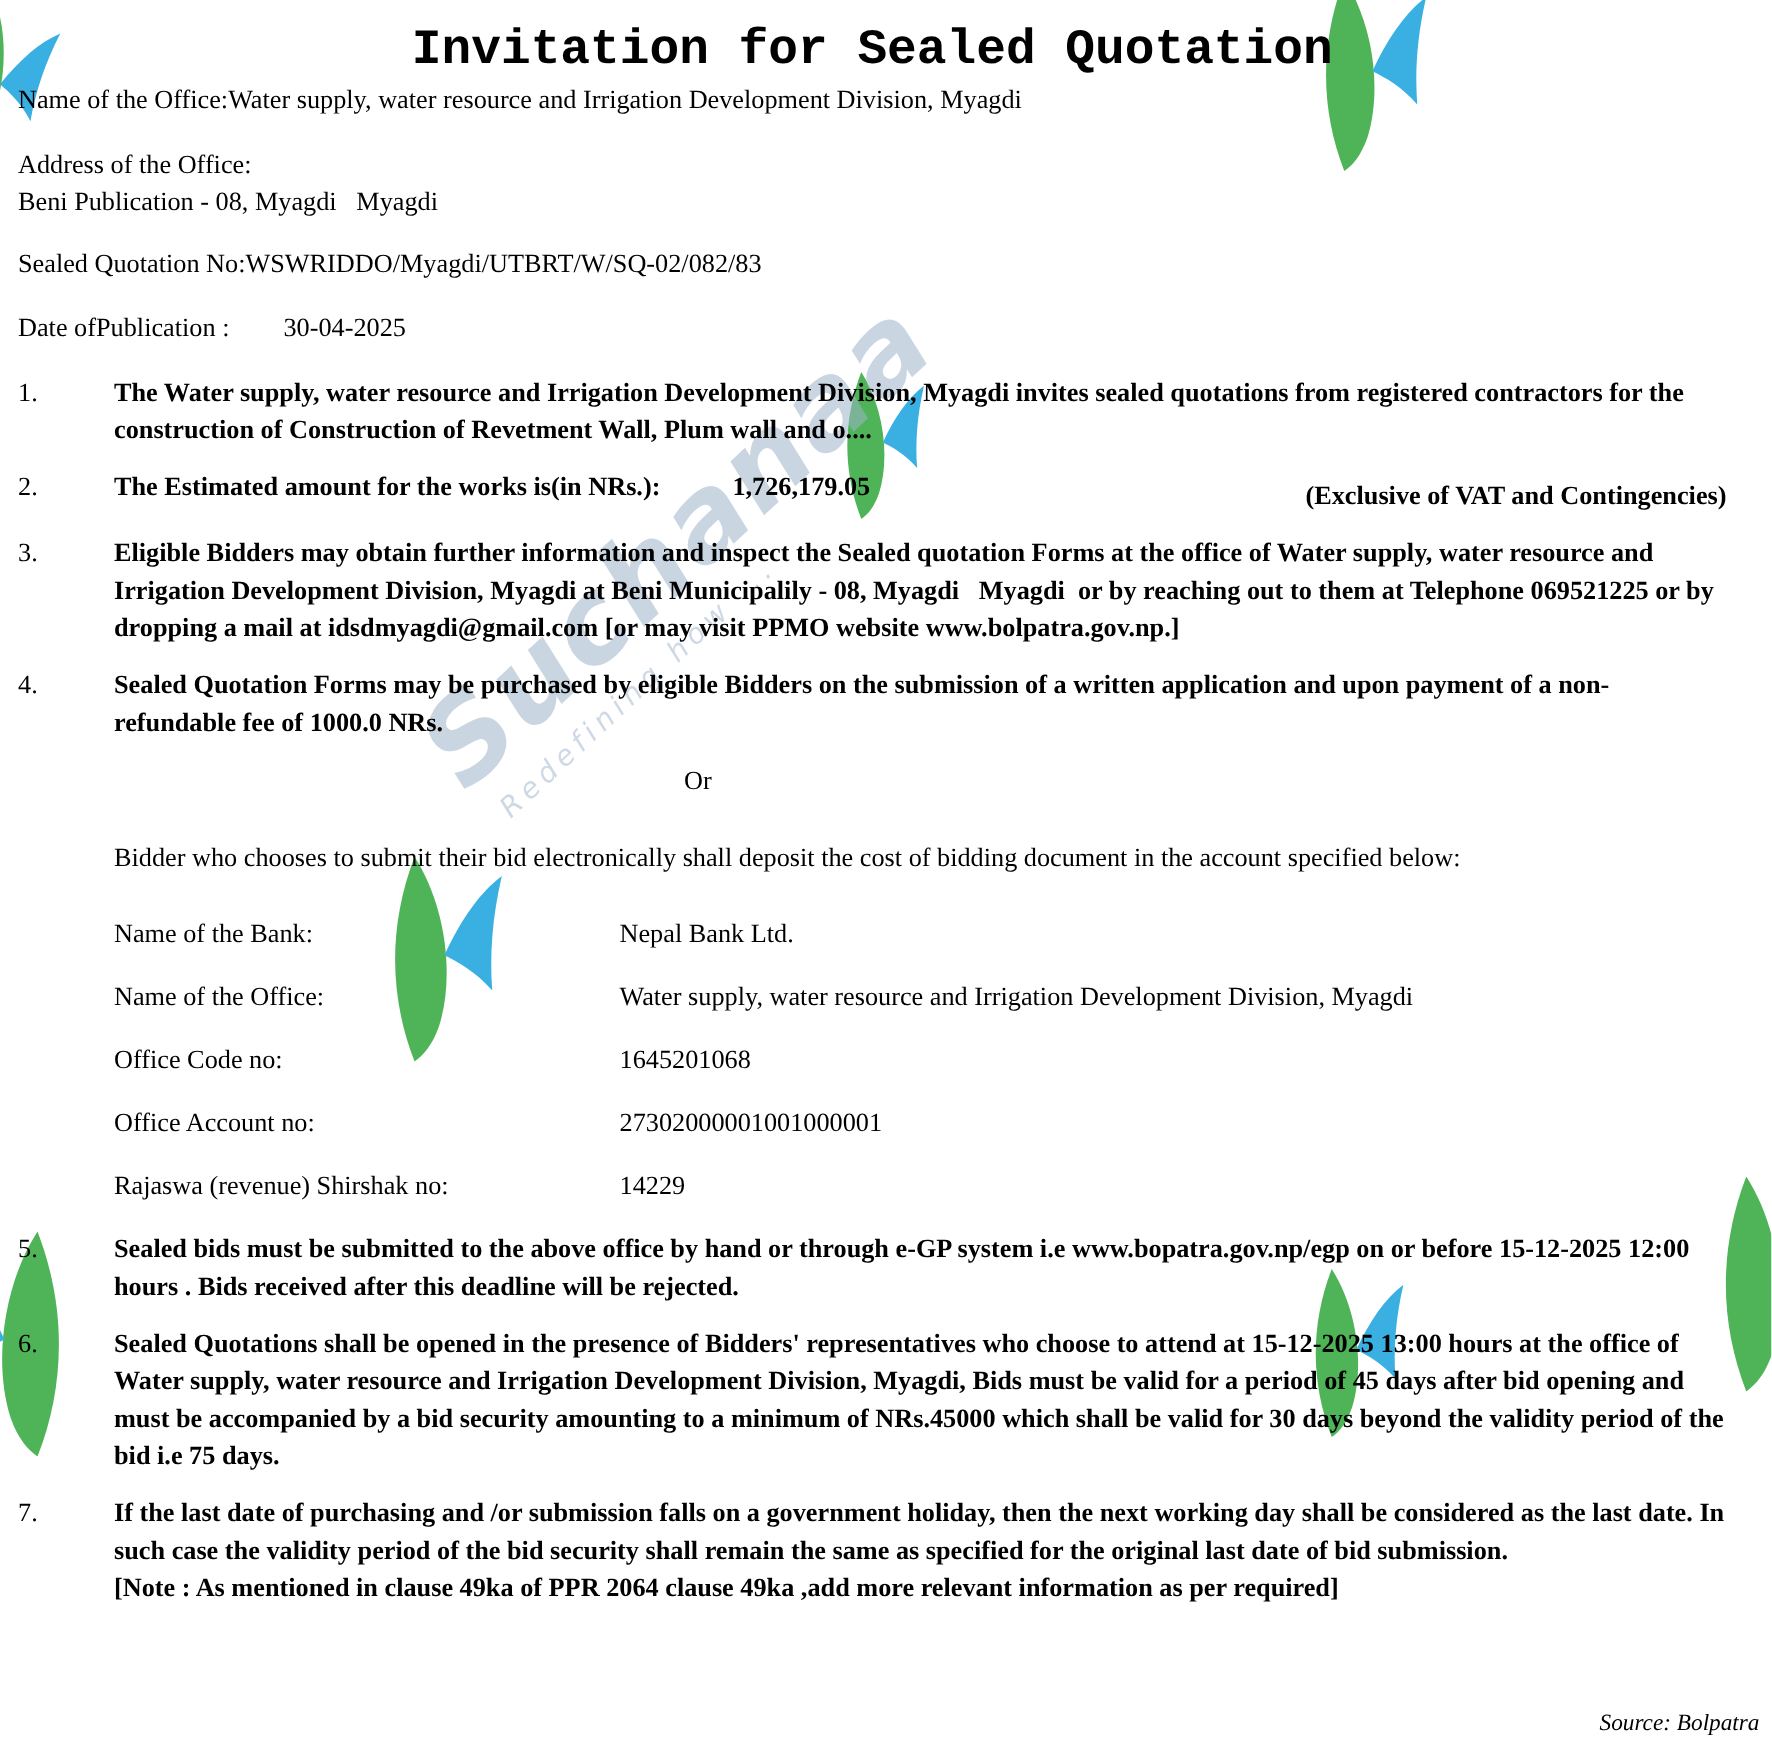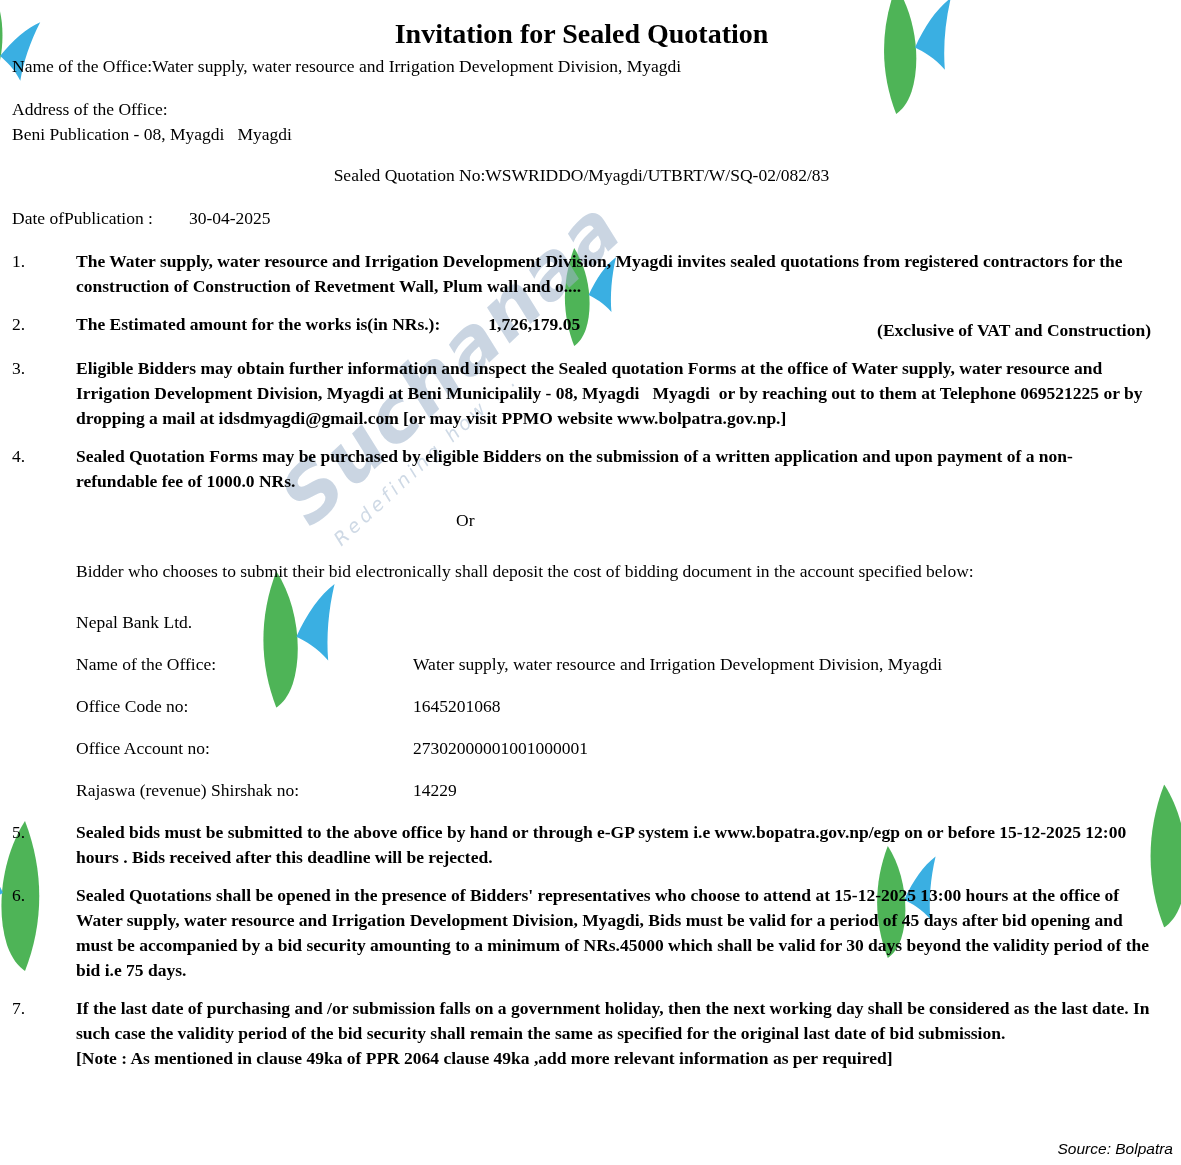--- a/index.html
+++ b/index.html
@@ -51,46 +51,47 @@
     font-size:19px;line-height:26px;
     letter-spacing:4px;
     color:var(--watermark);
     opacity:.5;
     margin-left:10px;
   }
   
   .content{position:relative;z-index:2;padding:0 30px 0 12px;}
   .content [data-bind]{white-space:pre-wrap;}
   .title{
-    font-size:28px;line-height:40px;
+    font-size:33px;line-height:40px;
     font-weight:700;text-align:center;
     margin:14px 0 0 0;
+    font-family:Liberation Mono, monospace;
   }
   .hrow{margin:0;}
   .hrow-office{}
   .hrow-addr{margin-top:18px;}
-  .hrow-quote{margin-top:16px;text-align:center;}
+  .hrow-quote{margin-top:16px;}
   .hrow-date{margin-top:18px;margin-bottom:18px;}
   .d2{}
   .d3{margin-left:36px;}
   .item{display:flex;margin-bottom:13px;}
   .num{flex:0 0 64px;}
   .txt{flex:1;min-width:0;font-weight:bold;}
   .est-row{display:flex;align-items:flex-start;}
   .amount{margin-left:48px;}
   .vatnote{margin-left:auto;padding-top:6px;}
   .or-line{margin:14px 0 26px 444px;}
   .intro-line{margin:0 0 26px 64px;}
   .bank{margin:0 0 16px 64px;}
   .brow{display:flex;margin-bottom:17px;}
   .blabel{flex:0 0 337px;}
   .bvalue{flex:1;}
   .source{
     position:absolute;right:8px;bottom:4px;z-index:2;
-    font-family:Liberation Sans, sans-serif;
+    font-family:Liberation Serif, serif;
     font-style:italic;font-size:15.5px;
   }
   .svg-defs{position:absolute;width:0;height:0;overflow:hidden;}
 </style>
 </head>
 <body>
 
 <div class="page">
 
   <svg class="svg-defs" aria-hidden="true">
@@ -148,40 +149,41 @@
     <div class="item">
       <span class="num" data-bind="items.i1.no">1.</span>
       <span class="txt" data-bind="items.i1.text">The Water supply, water resource and Irrigation Development Division, Myagdi invites sealed quotations from registered contractors for the construction of Construction of Revetment Wall, Plum wall and o....</span>
     </div>
 
     <div class="item">
       <span class="num" data-bind="items.i2.no">2.</span>
       <span class="txt est-row">
         <span data-bind="items.i2.label">The Estimated amount for the works is(in NRs.):</span>
         <span class="amount" data-bind="items.i2.amount">1,726,179.05</span>
-        <span class="vatnote" data-bind="items.i2.note">(Exclusive of VAT and Construction)</span>
+        <span class="vatnote" data-bind="items.i2.note">(Exclusive of VAT and Contingencies)</span>
       </span>
     </div>
 
     <div class="item">
       <span class="num" data-bind="items.i3.no">3.</span>
       <span class="txt" data-bind="items.i3.text">Eligible Bidders may obtain further information and inspect the Sealed quotation Forms at the office of Water supply, water resource and Irrigation Development Division, Myagdi at Beni Municipalily - 08, Myagdi   Myagdi  or by reaching out to them at Telephone 069521225 or by dropping a mail at idsdmyagdi@gmail.com [or may visit PPMO website www.bolpatra.gov.np.]</span>
     </div>
 
     <div class="item">
       <span class="num" data-bind="items.i4.no">4.</span>
       <span class="txt" data-bind="items.i4.text">Sealed Quotation Forms may be purchased by eligible Bidders on the submission of a written application and upon payment of a non-refundable fee of 1000.0 NRs.</span>
     </div>
 
     <div class="or-line" data-bind="items.or">Or</div>
 
     <div class="intro-line" data-bind="items.electronic_intro">Bidder who chooses to submit their bid electronically shall deposit the cost of bidding document in the account specified below:</div>
 
     <div class="bank">
       <div class="brow">
+        <span class="blabel" data-bind="bank.rows.0.label">Name of the Bank:</span>
         <span class="bvalue" data-bind="bank.rows.0.value">Nepal Bank Ltd.</span>
       </div>
       <div class="brow">
         <span class="blabel" data-bind="bank.rows.1.label">Name of the Office:</span>
         <span class="bvalue" data-bind="bank.rows.1.value">Water supply, water resource and Irrigation Development Division, Myagdi</span>
       </div>
       <div class="brow">
         <span class="blabel" data-bind="bank.rows.2.label">Office Code no:</span>
         <span class="bvalue" data-bind="bank.rows.2.value">1645201068</span>
       </div>

